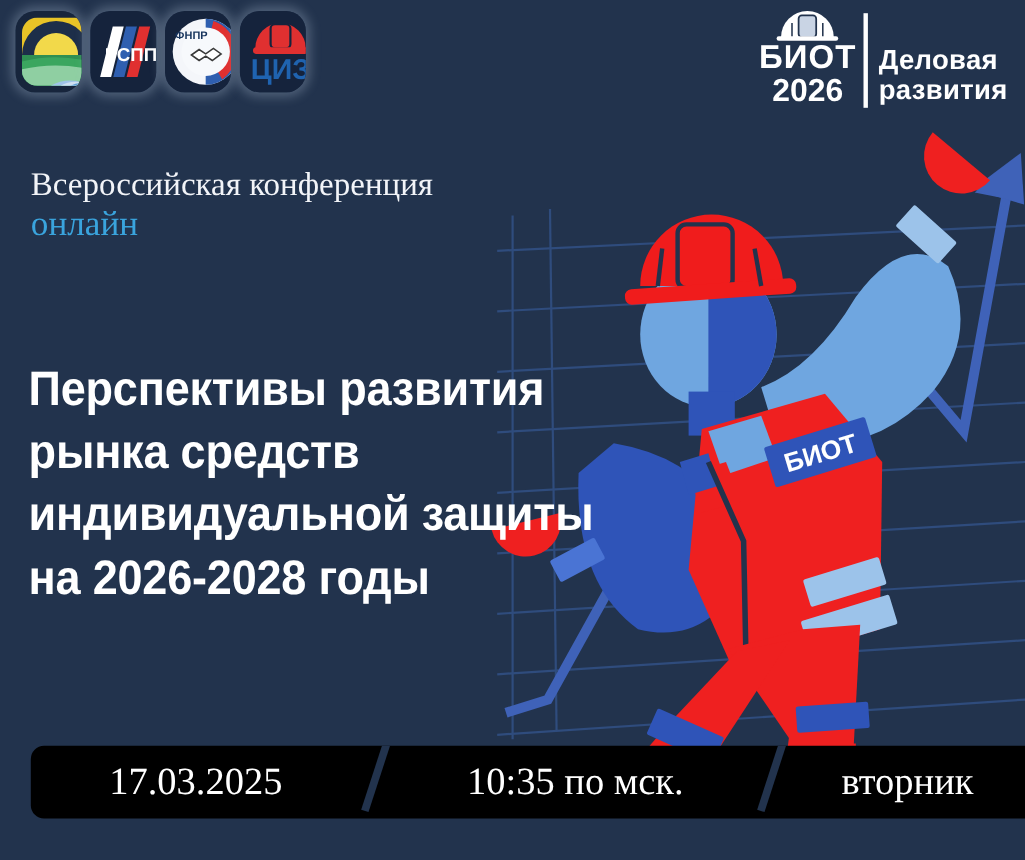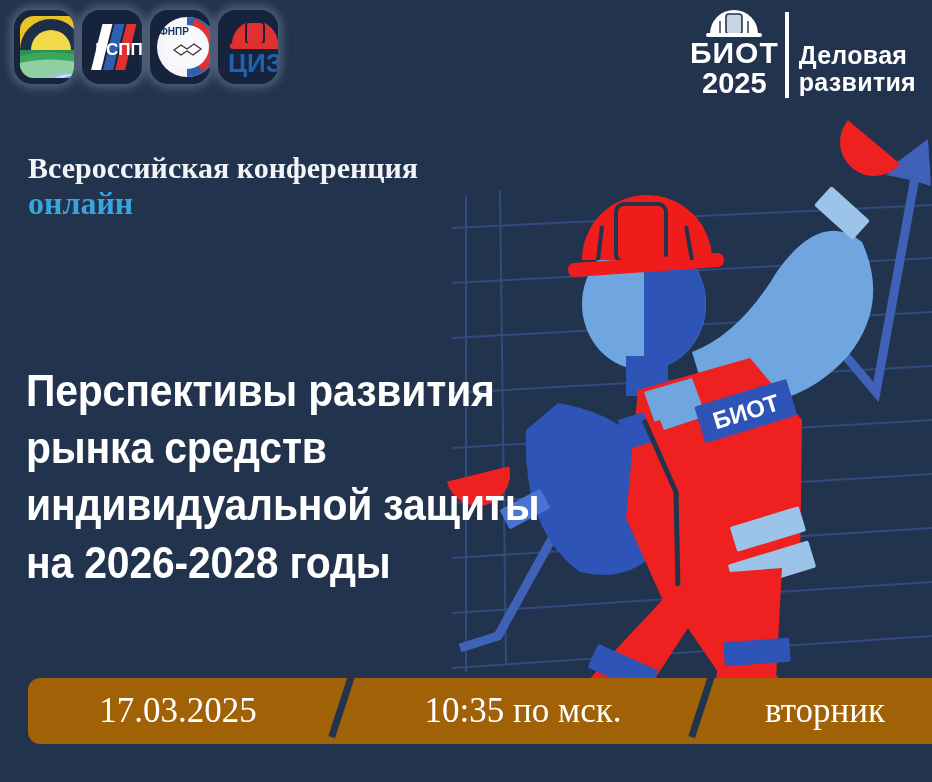--- a/index.html
+++ b/index.html
@@ -34,42 +34,42 @@
     font-size:29px;letter-spacing:0px;line-height:1;margin-top:1px;
   }
   .biot-rule{position:absolute;right:0;top:4px;bottom:0;width:4px;background:#ffffff;}
   .biot-right{display:flex;flex-direction:column;justify-content:space-between;padding-left:10px;padding-bottom:2px;}
   .biot-right span{
     font-family:"Liberation Sans", sans-serif;font-weight:bold;color:#ffffff;
     font-size:25px;line-height:1.08;letter-spacing:.3px;
   }
 
   
-  .kicker{position:absolute;left:28px;top:150px;z-index:5;font-weight:bold;}
+  .kicker{position:absolute;left:28px;top:150px;z-index:5;}
   .kicker .l1{
     font-family:"Liberation Serif", serif;color:#f2f4f8;font-size:30px;line-height:1.18;
   }
   .kicker .l2{
     font-family:"Liberation Serif", serif;color:#3aa4dd;font-size:32px;line-height:1.18;
   }
 
   
-  .headline{position:absolute;left:26px;top:325px;z-index:5;width:600px;margin-top:37px;}
+  .headline{position:absolute;left:26px;top:325px;z-index:5;width:600px;}
   .headline div{
     font-family:"Liberation Sans", sans-serif;font-weight:bold;color:#ffffff;
     font-size:44px;line-height:1.30;letter-spacing:-.2px;
     transform:scaleX(.93);transform-origin:left center;white-space:nowrap;
   }
 
   
   .worker{position:absolute;left:430px;top:120px;width:502px;height:560px;z-index:3;}
 
   
   .redbar{
-    position:absolute;left:28px;right:0;bottom:38px;height:66px;background:#a16207;
+    position:absolute;left:28px;right:0;bottom:38px;height:66px;background:#000000;
     border-top-left-radius:12px;border-bottom-left-radius:12px;
     z-index:6;display:flex;align-items:center;overflow:hidden;
   }
   .rb-cell{
     font-family:"Liberation Serif", serif;color:#ffffff;font-size:35px;
     display:flex;align-items:center;justify-content:center;height:100%;white-space:nowrap;
   }
   .rb-date{width:300px;}
   .rb-time{width:330px;}
   .rb-day{flex:1;}
@@ -168,21 +168,21 @@
   <div class="biot-lockup">
     <div class="biot-left">
       <svg class="biot-helm" viewBox="0 0 60 30" width="60" height="30">
         <path d="M6 26 A24 24 0 0 1 54 26 Z" fill="#ffffff"></path>
         <rect x="22" y="6" width="16" height="20" rx="3" fill="#c9d4e4" stroke="#22334d" stroke-width="1.6"></rect>
         <rect x="2" y="25" width="56" height="4" rx="2" fill="#ffffff"></rect>
         <line x1="16" y1="13" x2="16" y2="25" stroke="#22334d" stroke-width="1.4"></line>
         <line x1="44" y1="13" x2="44" y2="25" stroke="#22334d" stroke-width="1.4"></line>
       </svg>
       <div class="biot-word">БИОТ</div>
-      <div class="biot-year">2025</div>
+      <div class="biot-year">2026</div>
       <div class="biot-rule"></div>
     </div>
     <div class="biot-right">
       <span>Деловая</span>
       <span>развития</span>
     </div>
   </div>
 
   <div class="kicker">
     <div class="l1">Всероссийская конференция</div>

